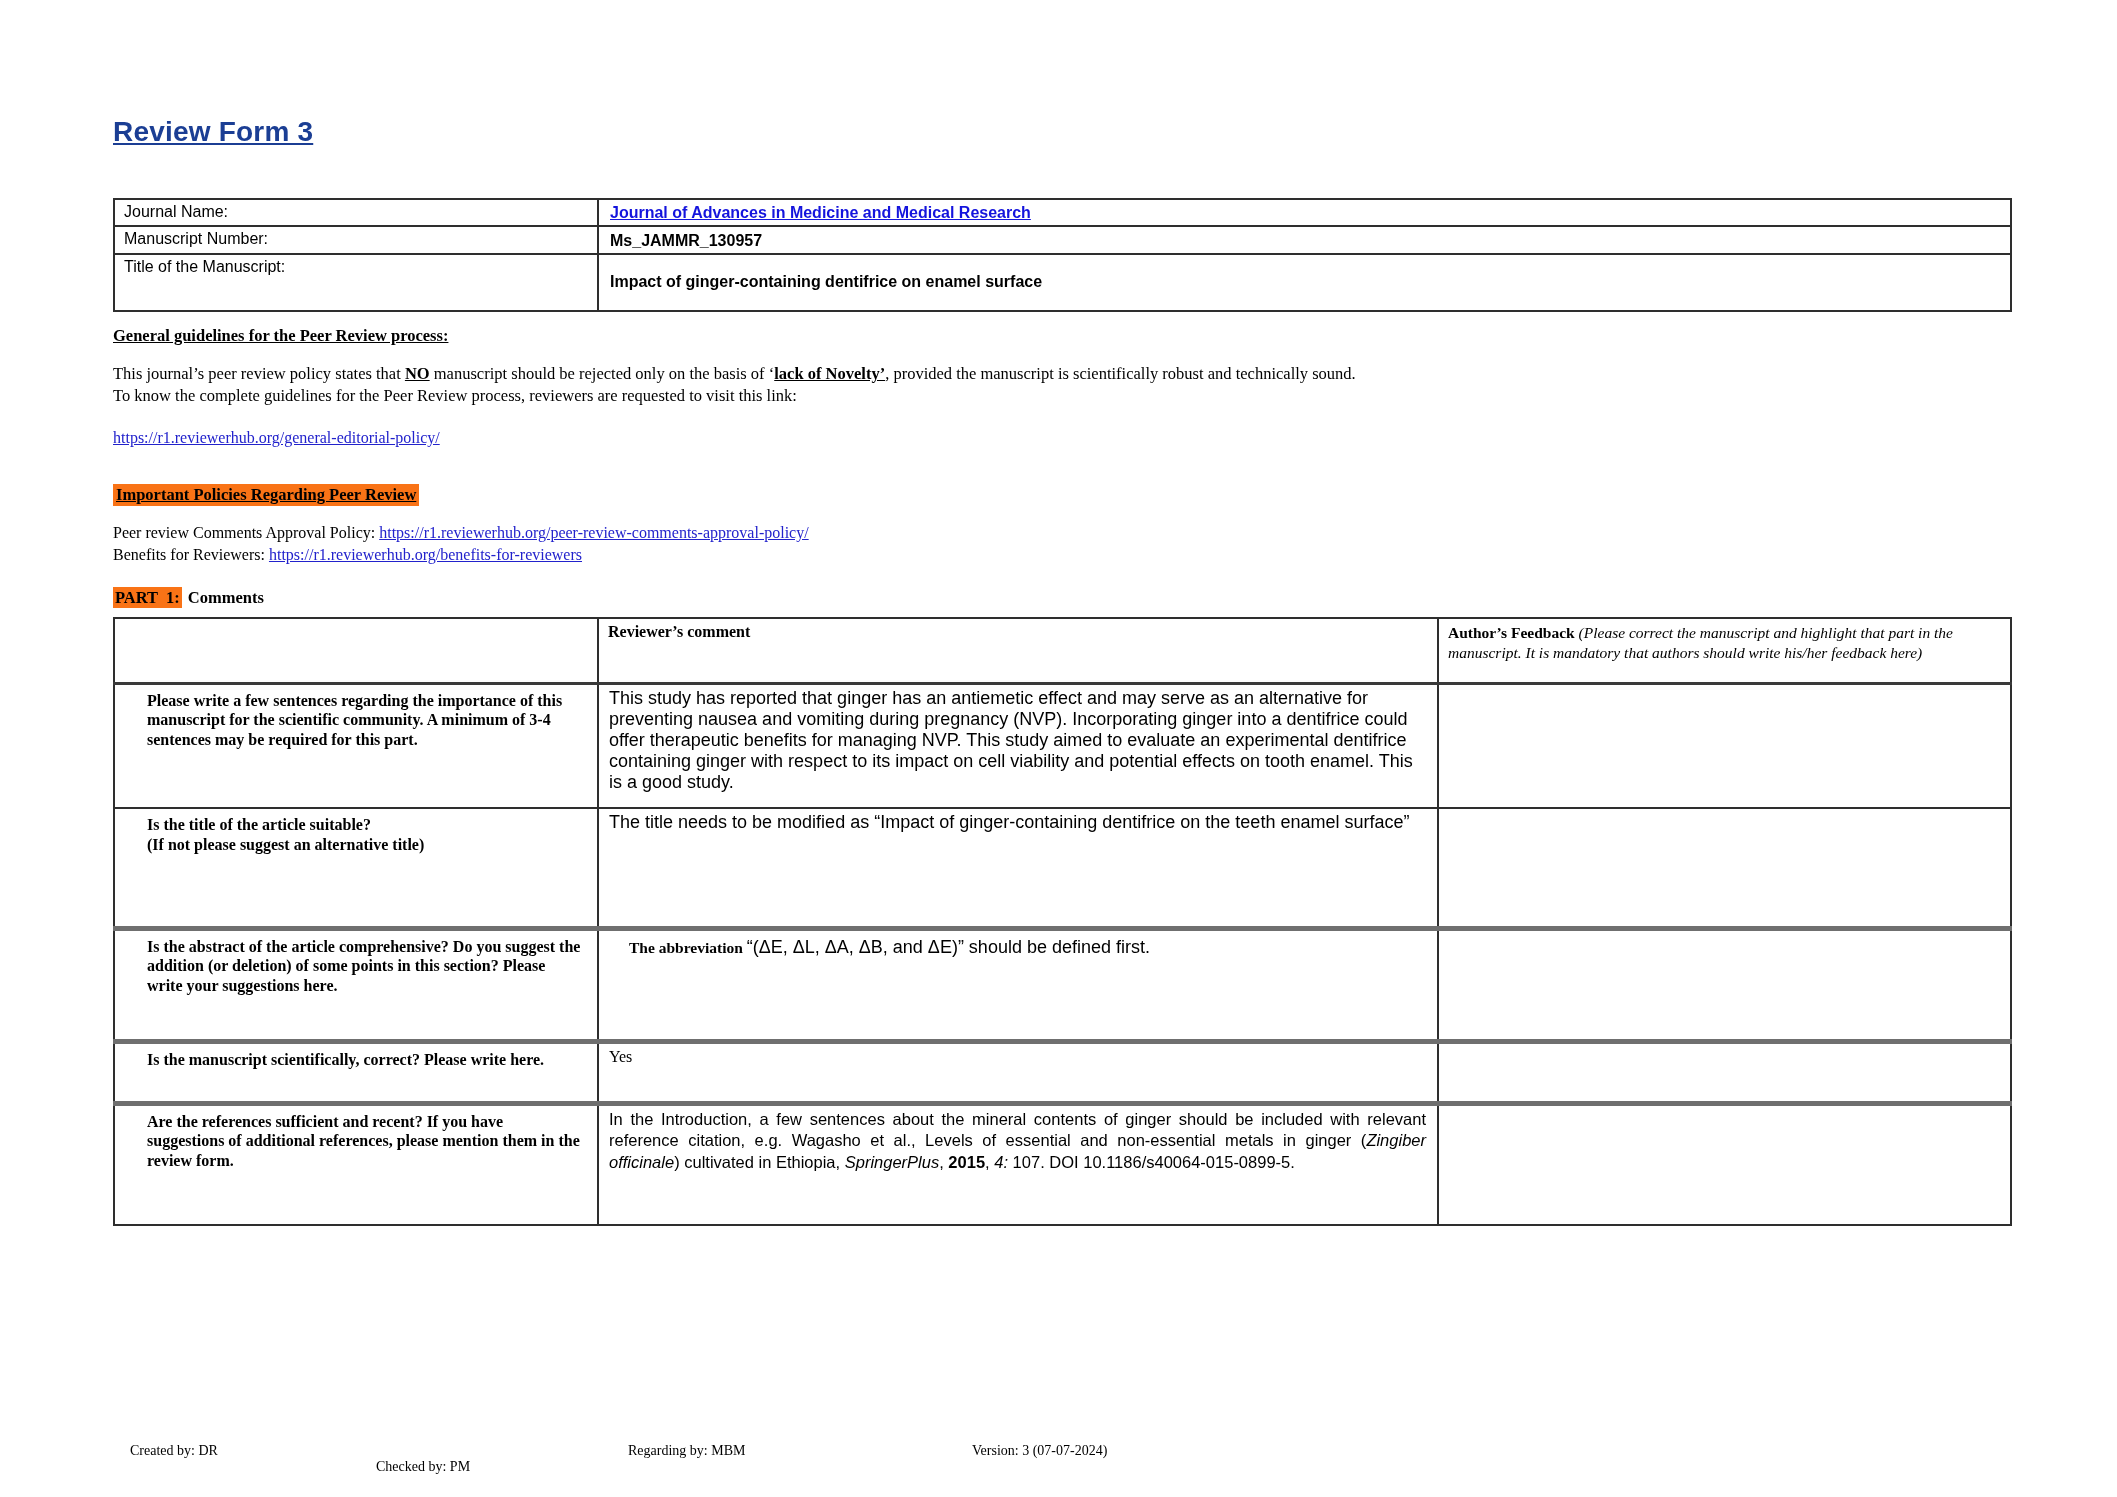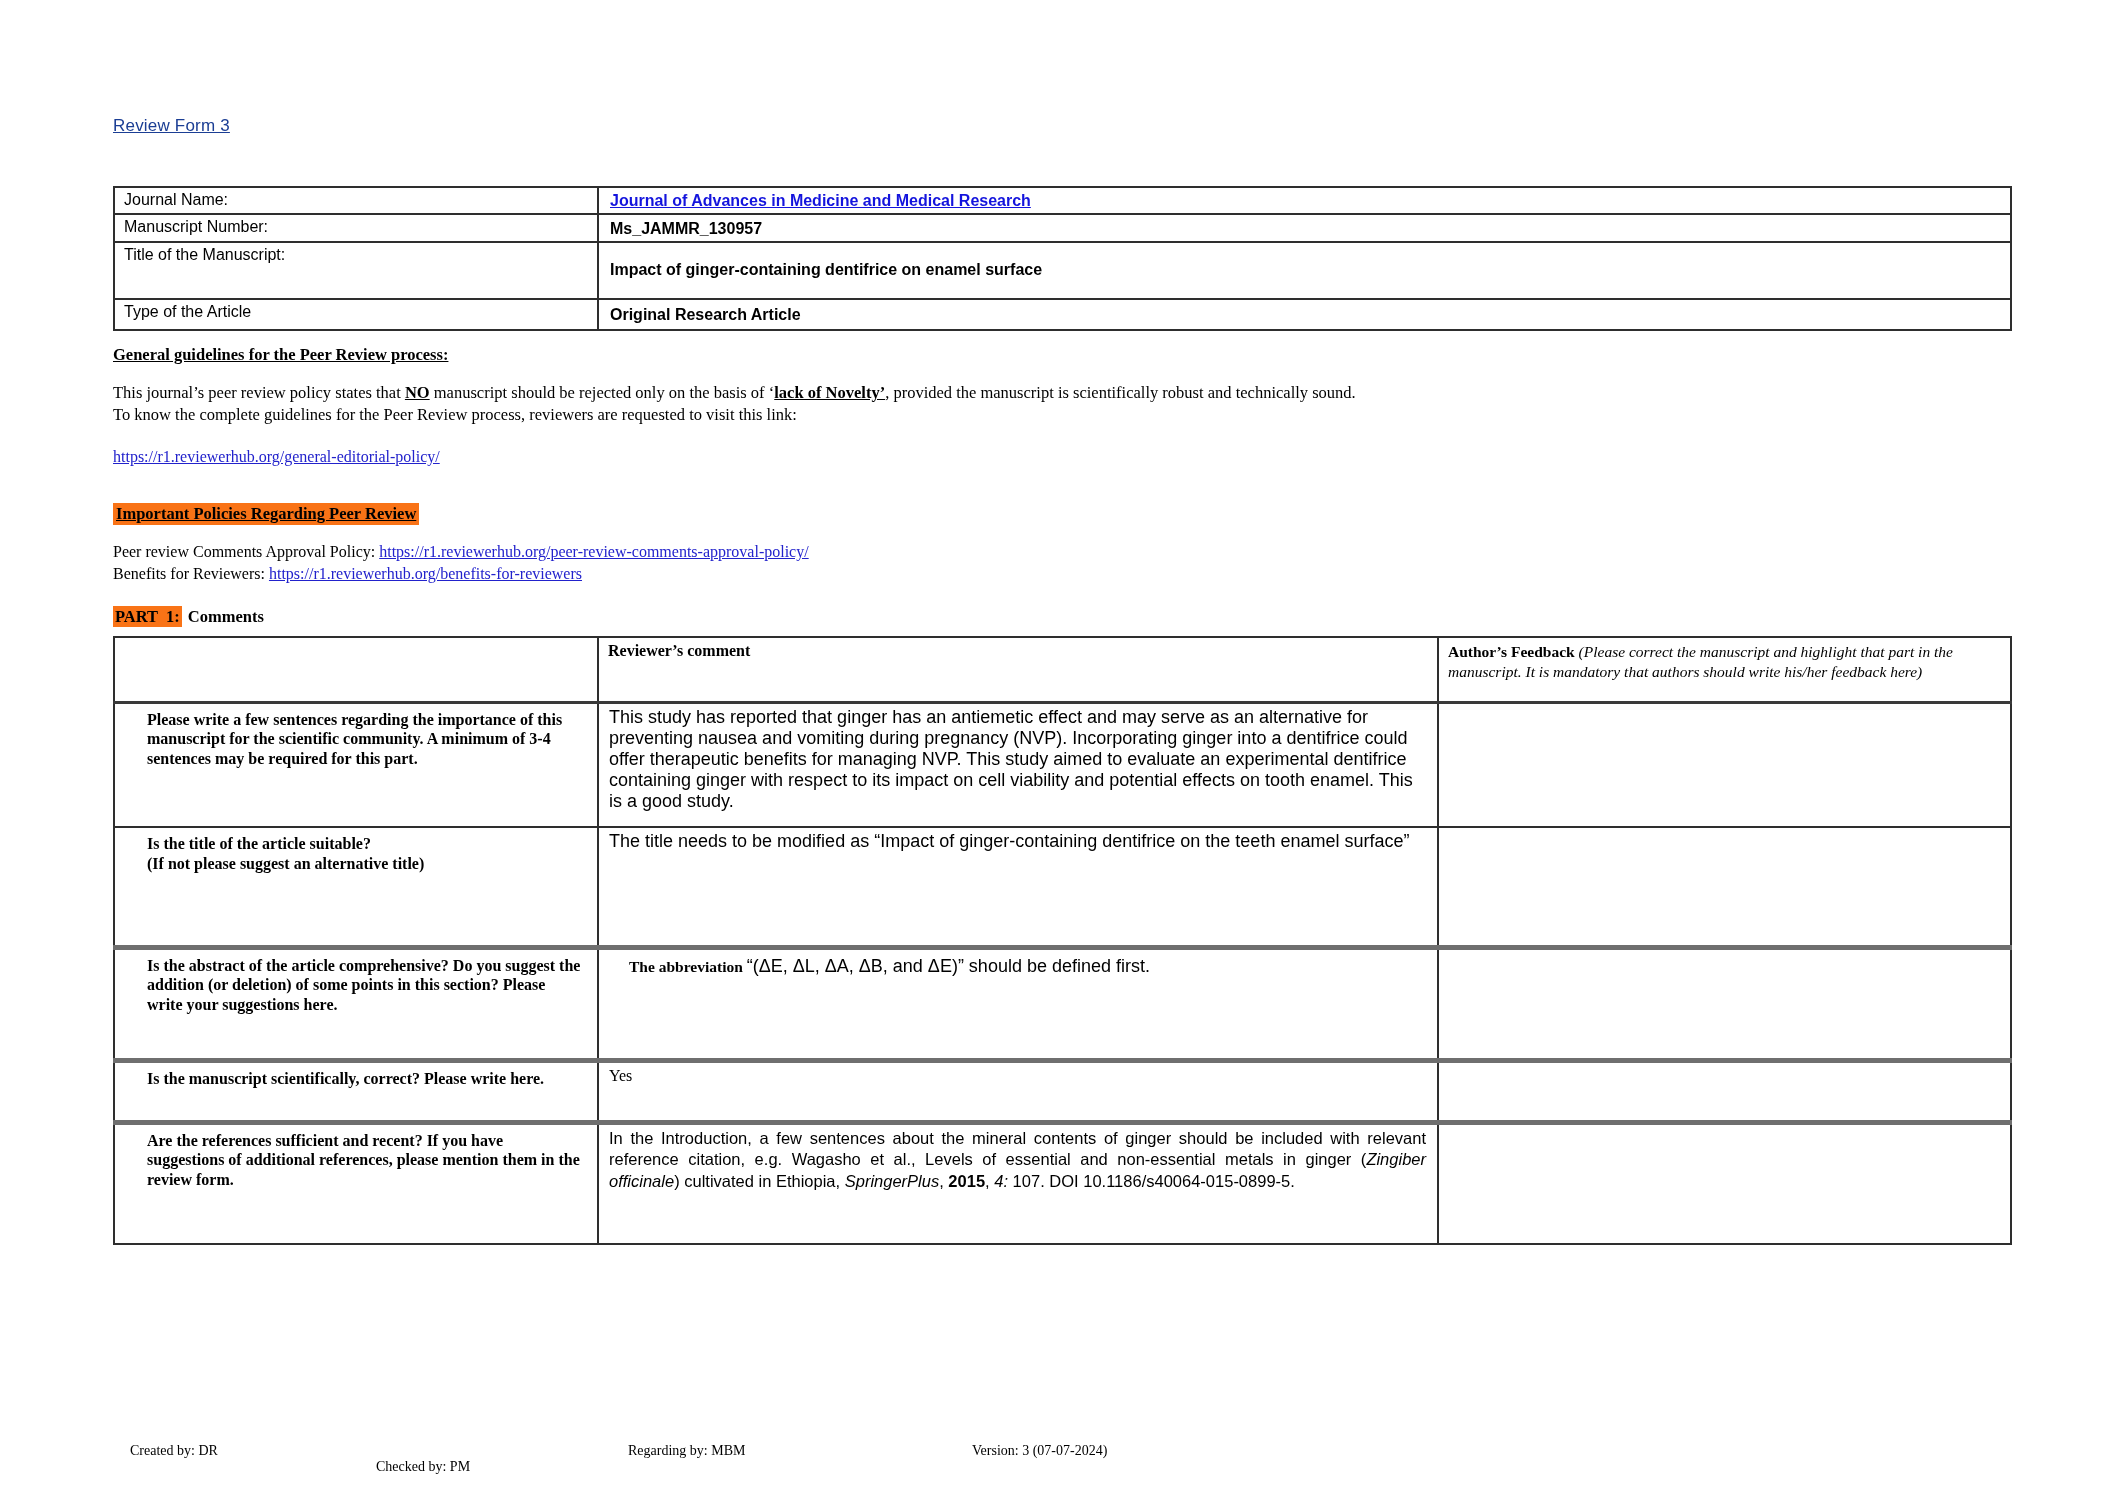--- a/index.html
+++ b/index.html
@@ -7,21 +7,21 @@
   .page {
     width:2117px; height:1497px; background:#ffffff; position:relative;
     font-family:"Liberation Serif", serif; color:#000; overflow:hidden;
   }
   .content { position:absolute; left:113px; top:0; width:1897px; }
 
   
   .doc-title {
     margin-top:116px; display:inline-block;
     font-family:"Liberation Sans", sans-serif;
-    font-size:17px; font-weight:normal; color:#1b3e94;
+    font-size:28px; font-weight:bold; color:#1b3e94;
     text-decoration:underline; letter-spacing:.2px;
   }
 
   
   table { border-collapse:collapse; width:100%; table-layout:fixed; }
   .meta-table { margin-top:50px; }
   .meta-table td { border:2px solid #2e2e2e; vertical-align:top; }
   .meta-table .lbl {
     font-family:"Liberation Sans", sans-serif; font-size:16px;
     padding:3px 8px 2px 9px;
@@ -121,24 +121,20 @@
         <td class="val"><a class="link-sans">Journal of Advances in Medicine and Medical Research</a></td>
       </tr>
       <tr class="meta-r2">
         <td class="lbl">Manuscript Number:</td>
         <td class="val">Ms_JAMMR_130957</td>
       </tr>
       <tr class="meta-r3">
         <td class="lbl">Title of the Manuscript:</td>
         <td class="val">Impact of ginger-containing dentifrice on enamel surface</td>
       </tr>
-      <tr class="meta-r4">
-        <td class="lbl">Type of the Article</td>
-        <td class="val">Original Research Article</td>
-      </tr>
     </tbody>
       </table>
 
     <div class="section-heading">General guidelines for the Peer Review process:</div>
 
     <div class="para">
       <div><span>This journal’s peer review policy states that </span><span class="b-u">NO</span><span> manuscript should be rejected only on the basis of ‘</span><span class="b-u">lack of Novelty’</span><span>, provided the manuscript is scientifically robust and technically sound.</span></div>
       <div>To know the complete guidelines for the Peer Review process, reviewers are requested to visit this link:</div>
     </div>
 

